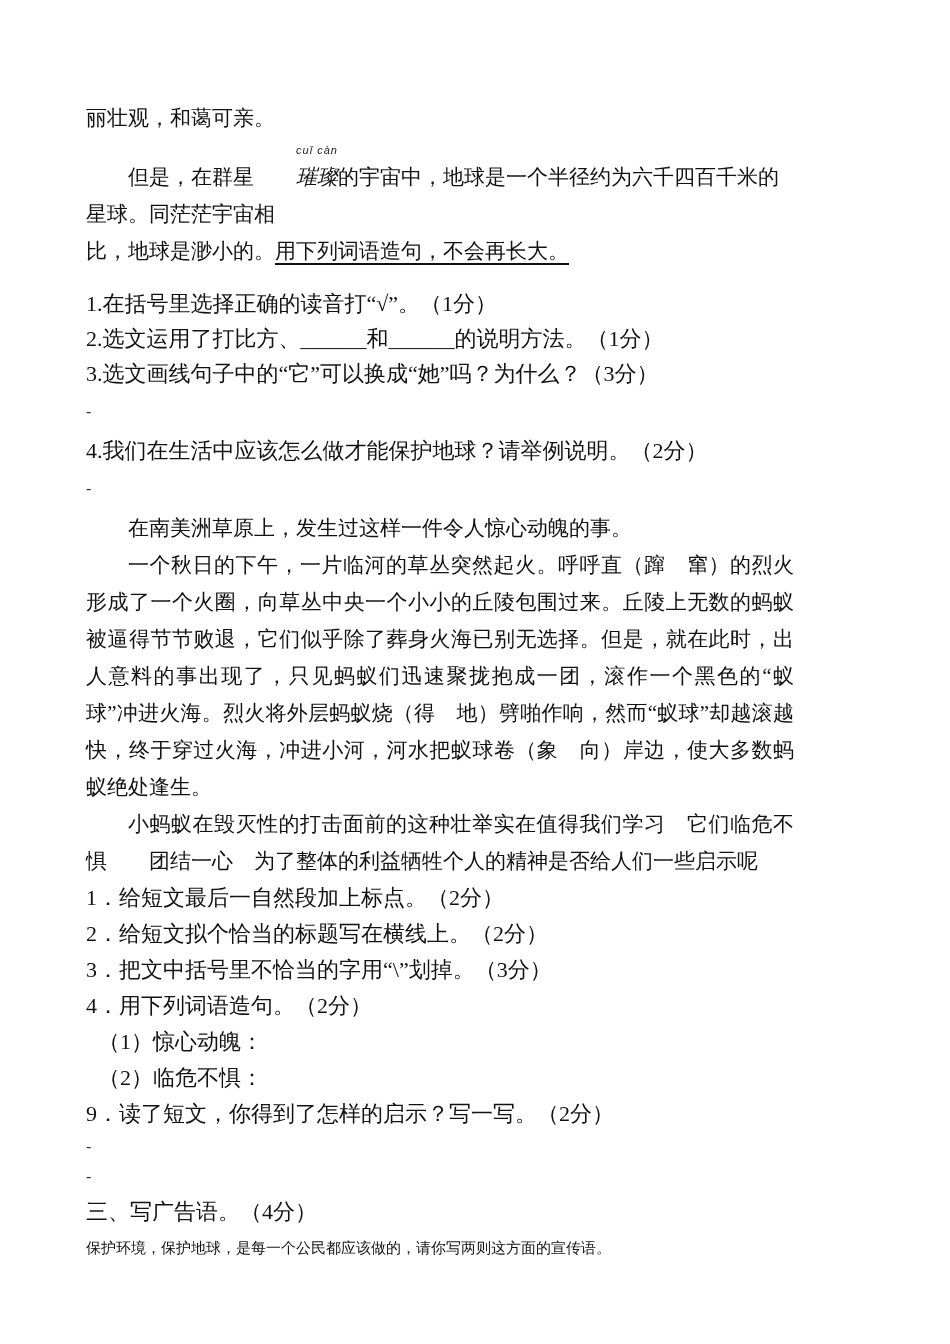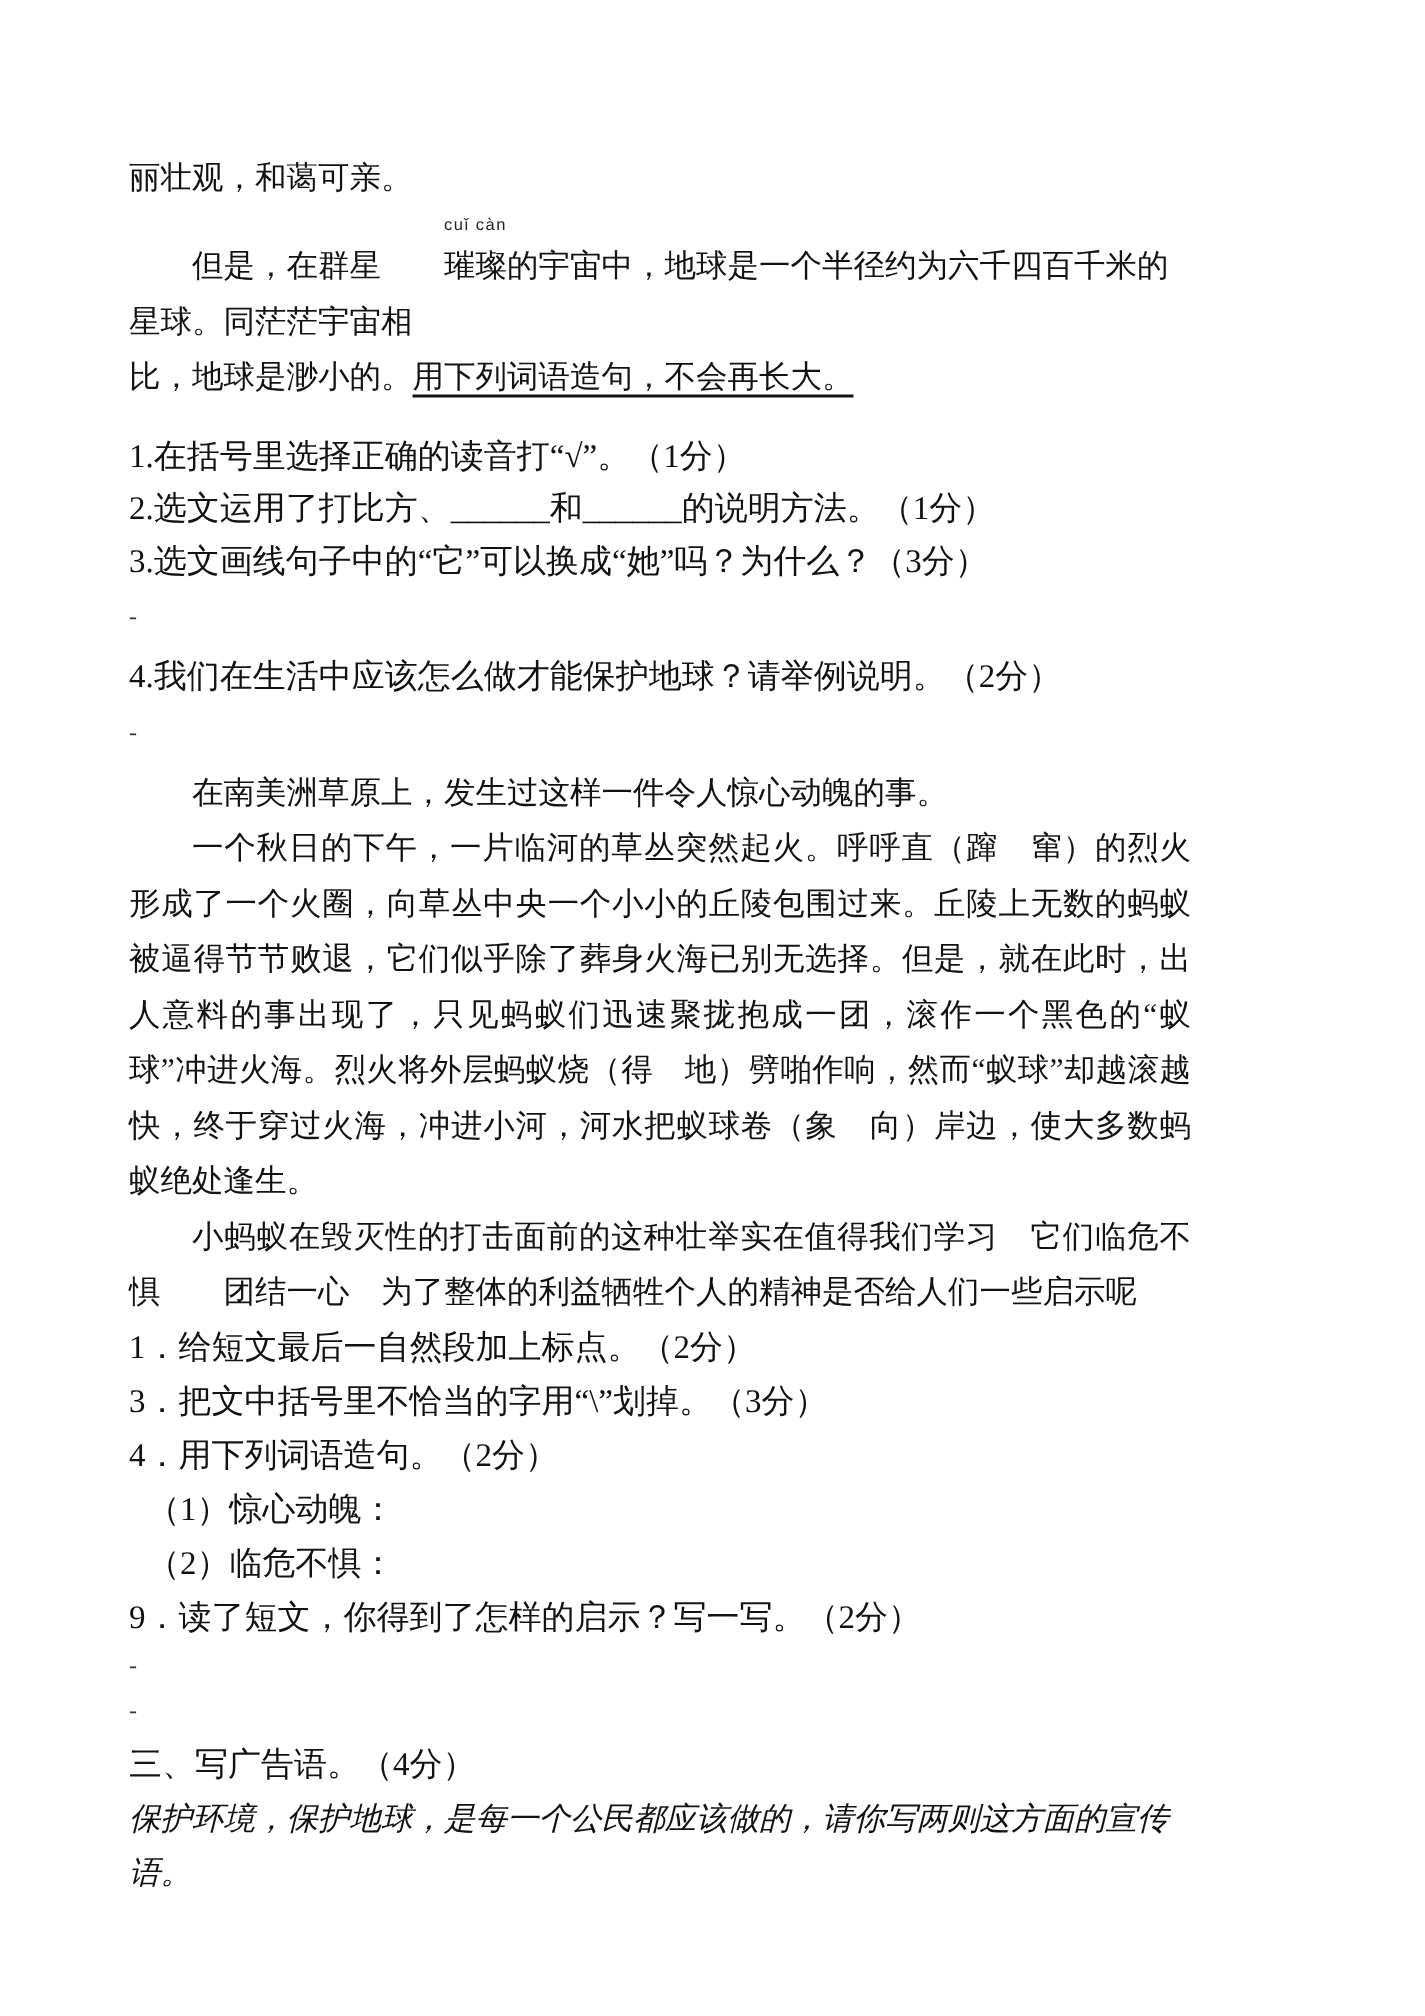--- a/index.html
+++ b/index.html
@@ -10,21 +10,21 @@
     color:#121212;
     overflow:hidden;
   }
   .page { width:878px; height:1344px; padding:100px 84px 0 86px; background:#fff; }
 
   .t  { font-size:21px; line-height:37px; }
   .just { text-align:justify; }
   .indent { text-indent:2em; }
 
   .ruby-line { margin-top:22px; }
-  .rubyw { position:relative; display:inline-block; }
+  .rubyw { position:relative; display:inline-block;font-style:italic; }
   .pinyin {
     position:absolute; left:0; top:-15px; width:100%;
     text-align:center; font-size:11px; line-height:12px;
     letter-spacing:1px; font-family:"Liberation Sans",sans-serif; color:#222;
   }
   .ul { text-decoration:underline; text-underline-offset:5px; }
 
   .q  { font-size:22px; line-height:35px; }
   .dash { font-size:16px; line-height:42px; color:#333; }
   .dash-sm { font-size:16px; line-height:30px; color:#333; }
@@ -32,21 +32,21 @@
   .sec2 { text-align:center; font-weight:bold; font-size:23px; line-height:40px; }
   .blank {
     display:inline-block; width:96px; height:1em;
     border-bottom:2px solid #000; vertical-align:baseline; margin:0 3px;
   }
 
   .q2 { font-size:22px; line-height:36px; }
   .sub { padding-left:12px; }
 
   .sec3 { font-size:22px; font-weight:normal; line-height:36px; margin-top:2px; }
-  .body3 { font-size:21px; line-height:36px;font-style:italic; }
+  .body3 { font-size:15px; line-height:36px; }
 </style>
 </head>
 <body>
 
 <div class="page">
 
   <div class="t">丽壮观，和蔼可亲。</div>
 
   <div class="t indent ruby-line"><span>但是，在群星</span><span class="rubyw"><span class="pinyin">cuǐ càn</span><span>璀璨</span></span><span>的宇宙中，地球是一个半径约为六千四百千米的星球。同茫茫宇宙相</span></div>
 
@@ -58,20 +58,21 @@
   <div class="dash">-</div>
   <div class="q">4.我们在生活中应该怎么做才能保护地球？请举例说明。（2分）</div>
   <div class="dash">-</div>
 
 
   <div class="t indent just">在南美洲草原上，发生过这样一件令人惊心动魄的事。</div>
   <div class="t indent just">一个秋日的下午，一片临河的草丛突然起火。呼呼直（蹿　窜）的烈火形成了一个火圈，向草丛中央一个小小的丘陵包围过来。丘陵上无数的蚂蚁被逼得节节败退，它们似乎除了葬身火海已别无选择。但是，就在此时，出人意料的事出现了，只见蚂蚁们迅速聚拢抱成一团，滚作一个黑色的“蚁球”冲进火海。烈火将外层蚂蚁烧（得　地）劈啪作响，然而“蚁球”却越滚越快，终于穿过火海，冲进小河，河水把蚁球卷（象　向）岸边，使大多数蚂蚁绝处逢生。</div>
   <div class="t indent just">小蚂蚁在毁灭性的打击面前的这种壮举实在值得我们学习　它们临危不惧　　团结一心　为了整体的利益牺牲个人的精神是否给人们一些启示呢</div>
 
   <div class="q2">1．给短文最后一自然段加上标点。（2分）</div>
+  <div class="q2">2．给短文拟个恰当的标题写在横线上。（2分）</div>
   <div class="q2">3．把文中括号里不恰当的字用“\”划掉。（3分）</div>
   <div class="q2">4．用下列词语造句。（2分）</div>
   <div class="q2 sub">（1）惊心动魄：</div>
   <div class="q2 sub">（2）临危不惧：</div>
   <div class="q2">9．读了短文，你得到了怎样的启示？写一写。（2分）</div>
 
   <div class="dash-sm">-</div>
   <div class="dash-sm">-</div>
 
   <div class="sec3">三、写广告语。（4分）</div>

